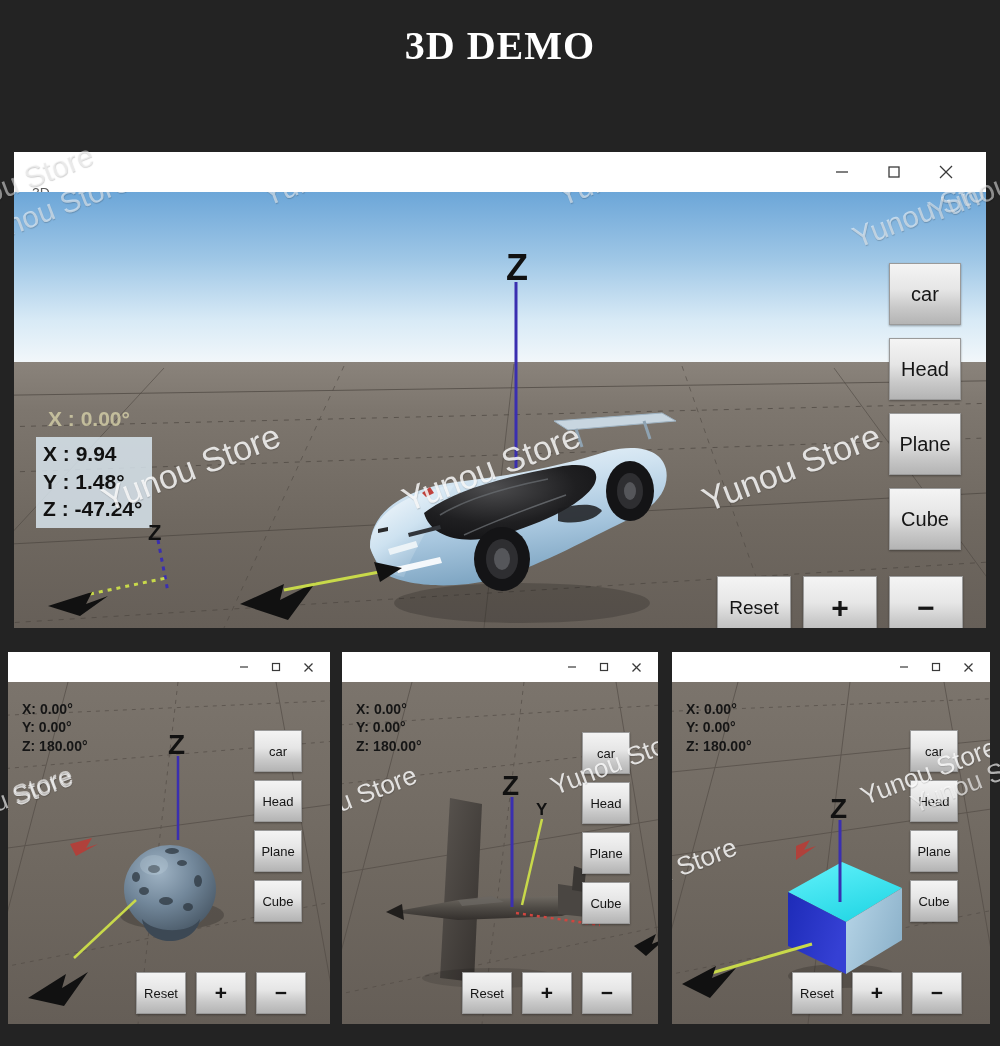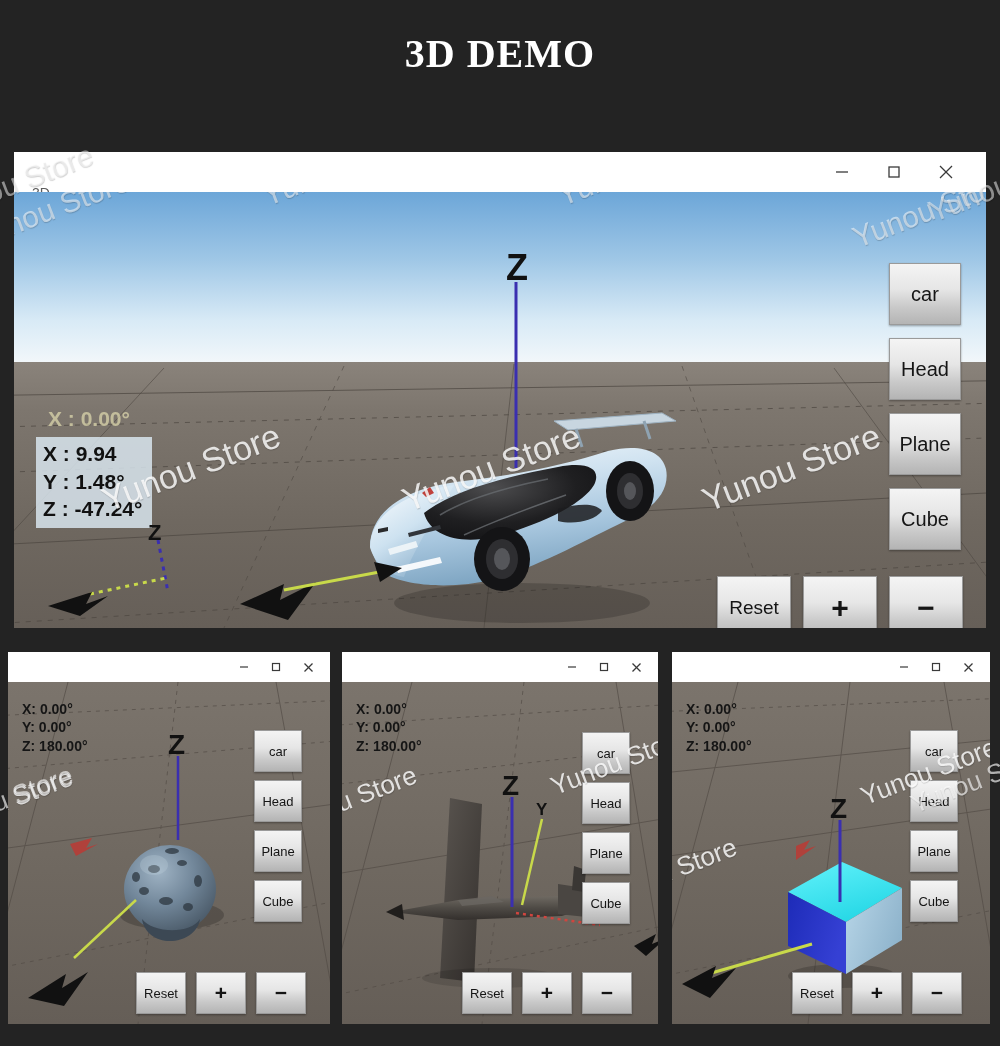--- a/index.html
+++ b/index.html
@@ -21,21 +21,21 @@
     position: absolute; left: 0; top: 0;
     width: 1000px; height: 140px;
     text-align: center;
     color: #ffffff;
   }
   .header-title {
     font-family: "Liberation Serif", serif;
     font-weight: bold;
     font-size: 40px;
     letter-spacing: 1px;
-    margin: 16px;
+    margin: 8px;
     padding-top: 16px;
     line-height: 1.1;
   }
   .header-sub {
     font-family: "Liberation Serif", serif;
     font-size: 29px;
     font-weight: normal;
     margin: 0;
     padding-top: 16px;
     line-height: 1.1;

